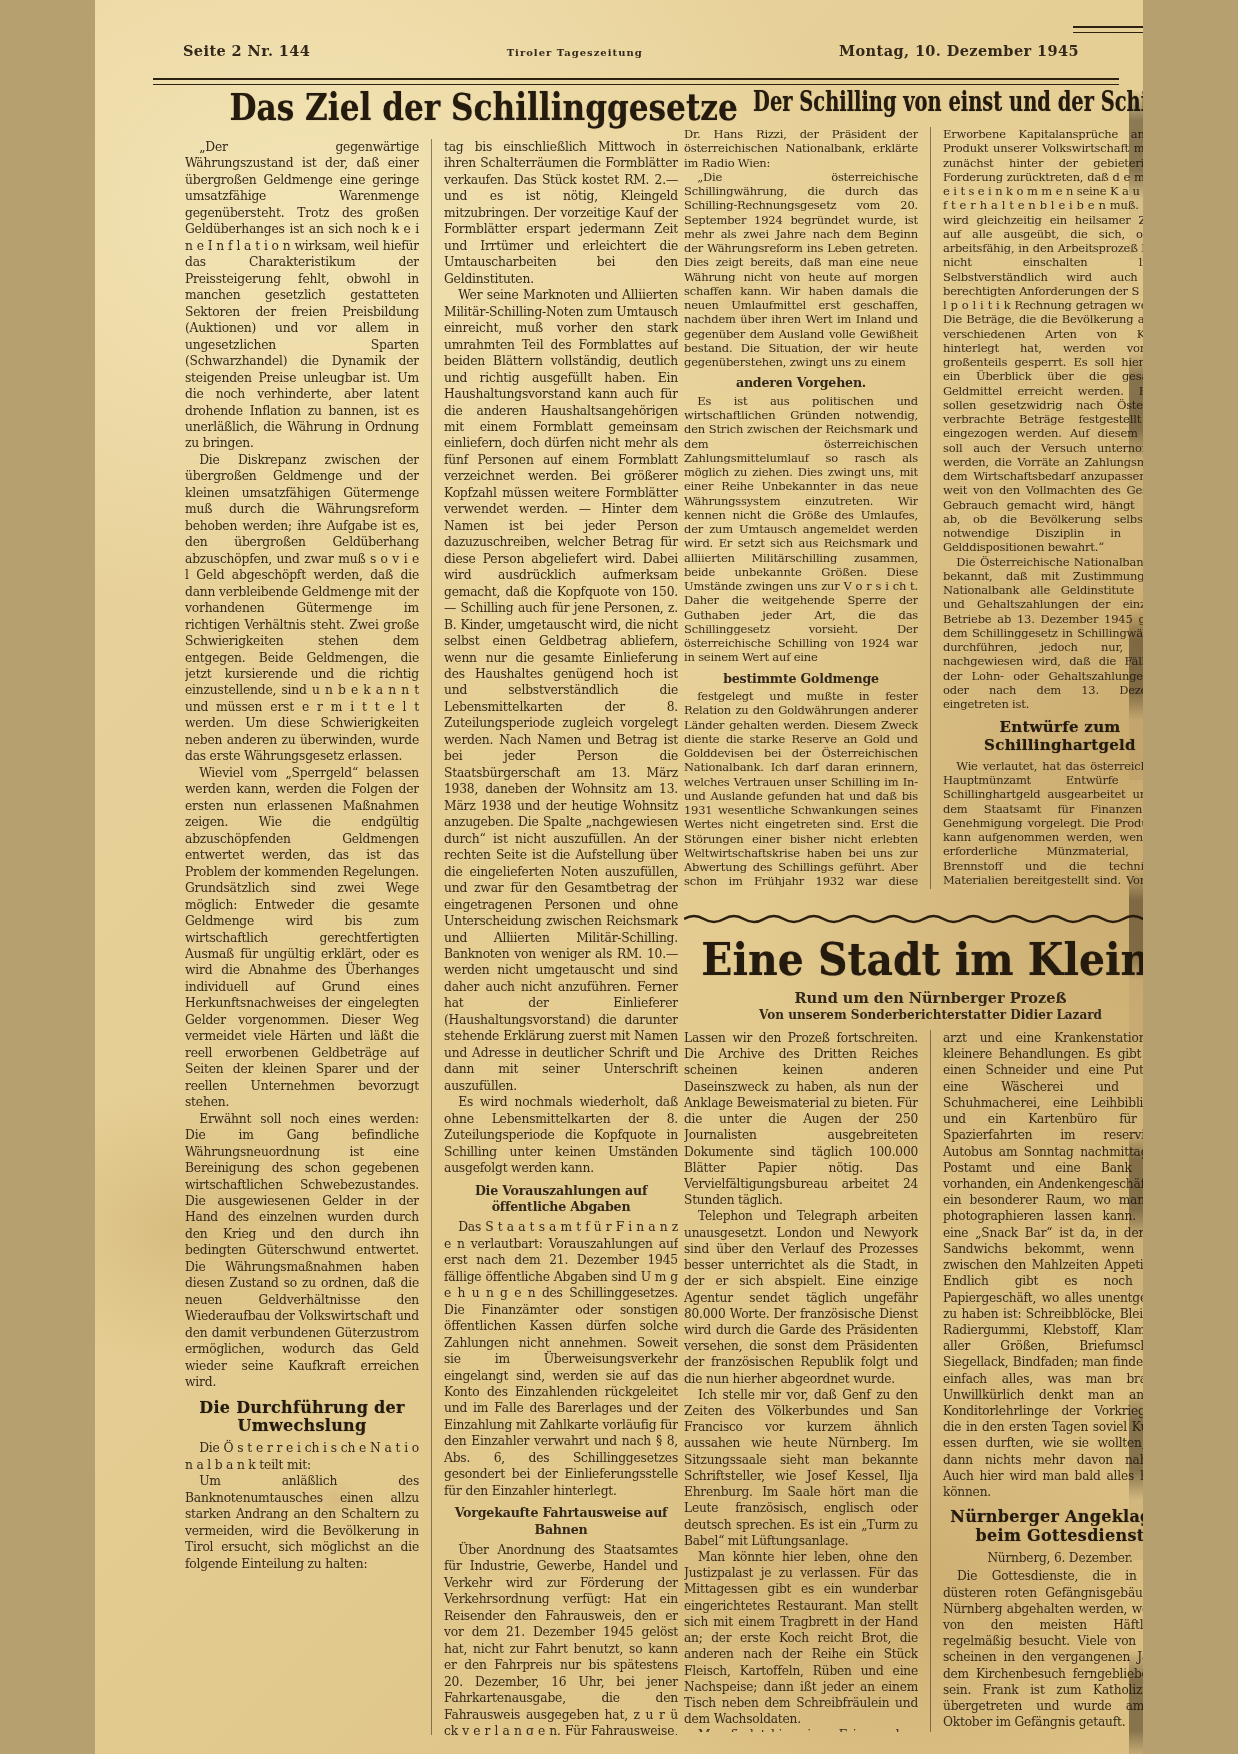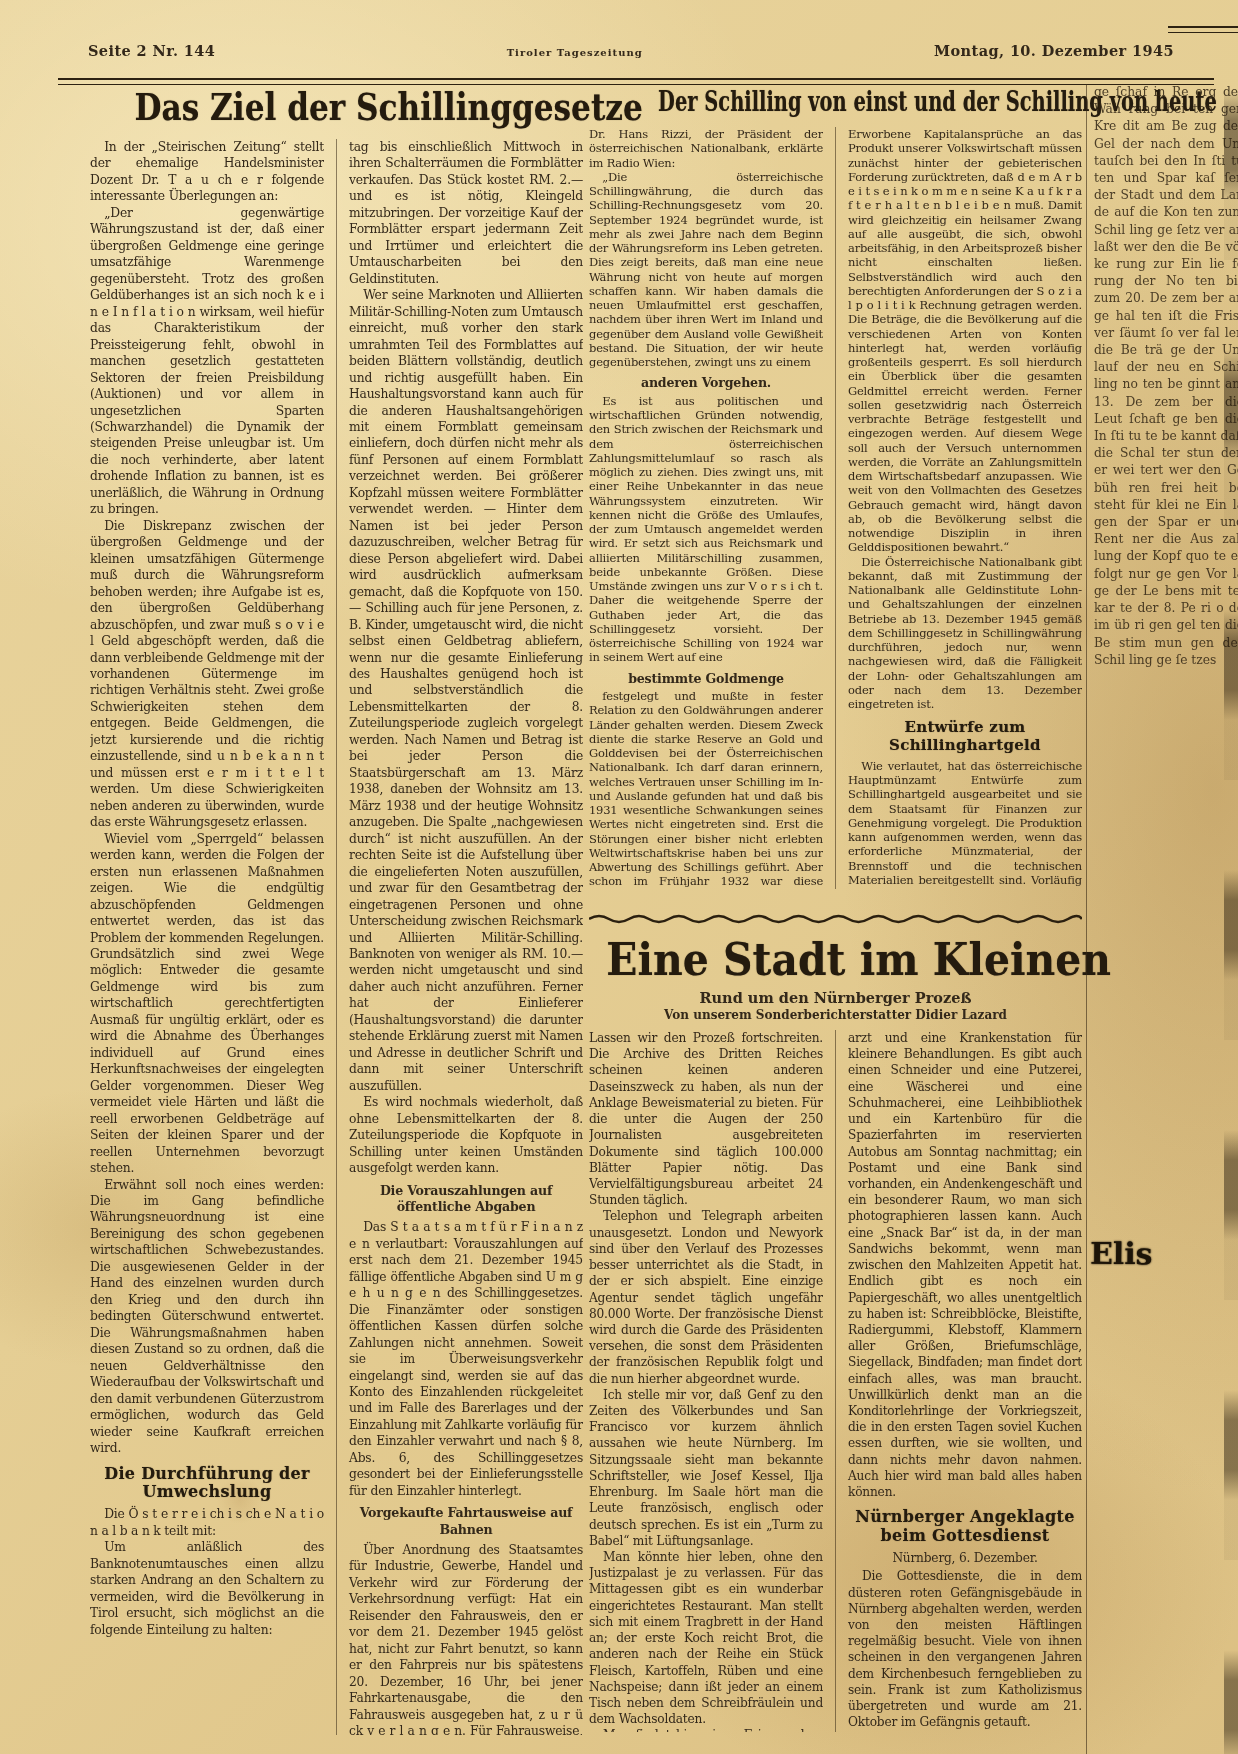--- a/index.html
+++ b/index.html
@@ -3,29 +3,30 @@
 <meta charset="utf-8">
 <style>
   html,body{margin:0;padding:0;}
   body{
     font-family:"DejaVu Serif","Liberation Serif",serif;
     color:#33281a;
     background:#b7a070;
   }
   .page{
     position:relative;
-    width:1238px;height:1754px;
+    width:1008px;height:1754px;
     margin:0 auto;overflow:hidden;
     background:
       radial-gradient(ellipse 900px 700px at 20% 12%, rgba(255,246,210,.5), transparent 60%),
       radial-gradient(ellipse 520px 980px at 98% 45%, rgba(146,100,40,.30), transparent 72%),
       radial-gradient(ellipse 430px 330px at 76% 90%, rgba(160,115,55,.28), transparent 70%),
       radial-gradient(ellipse 350px 280px at 50% 32%, rgba(255,241,200,.30), transparent 70%),
       radial-gradient(ellipse 260px 200px at 8% 70%, rgba(170,130,60,.22), transparent 70%),
       linear-gradient(135deg,#e9d49d 0%,#e5ce94 45%,#dcc083 100%);
+    padding-left: 40px;
   }
   .page::before{
     content:"";position:absolute;inset:0;pointer-events:none;
     background:
       radial-gradient(circle 40px at 640px 300px, rgba(176,122,48,.20), transparent 70%),
       radial-gradient(circle 26px at 420px 980px, rgba(176,122,48,.18), transparent 70%),
       radial-gradient(circle 60px at 1060px 620px, rgba(150,100,40,.18), transparent 70%),
       radial-gradient(circle 34px at 240px 1500px, rgba(150,100,40,.15), transparent 70%),
       radial-gradient(circle 50px at 900px 1400px, rgba(170,120,50,.14), transparent 70%);
   }
@@ -113,21 +114,20 @@
     <span>Seite 2  Nr. 144</span>
     <span class="mtitle">Tiroler Tageszeitung</span>
     <span>Montag, 10. Dezember 1945</span>
   </div>
   <div class="mast-rule"></div>
 
   <div class="art-left">
     <div class="headline">Das Ziel der Schillinggesetze</div>
     <div class="cols">
       <div class="col">
-          <p class="para">In der „Steirischen Zeitung“ stellt der ehemalige Handelsminister Dozent Dr. T a u ch e r folgende interessante Überlegungen an:</p>
           <p class="para">„Der gegenwärtige Währungszustand ist der, daß einer übergroßen Geldmenge eine geringe umsatzfähige Warenmenge gegenübersteht. Trotz des großen Geldüberhanges ist an sich noch k e i n e  I n f l a t i o n wirksam, weil hiefür das Charakteristikum der Preissteigerung fehlt, obwohl in manchen gesetzlich gestatteten Sektoren der freien Preisbildung (Auktionen) und vor allem in ungesetzlichen Sparten (Schwarzhandel) die Dynamik der steigenden Preise unleugbar ist. Um die noch verhinderte, aber latent drohende Inflation zu bannen, ist es unerläßlich, die Währung in Ordnung zu bringen.</p>
           <p class="para">Die Diskrepanz zwischen der übergroßen Geldmenge und der kleinen umsatzfähigen Gütermenge muß durch die Währungsreform behoben werden; ihre Aufgabe ist es, den übergroßen Geldüberhang abzuschöpfen, und zwar muß s o  v i e l Geld abgeschöpft werden, daß die dann verbleibende Geldmenge mit der vorhandenen Gütermenge im richtigen Verhältnis steht. Zwei große Schwierigkeiten stehen dem entgegen. Beide Geldmengen, die jetzt kursierende und die richtig einzustellende, sind u n b e k a n n t und müssen erst e r m i t t e l t werden. Um diese Schwierigkeiten neben anderen zu überwinden, wurde das erste Währungsgesetz erlassen.</p>
           <p class="para">Wieviel vom „Sperrgeld“ belassen werden kann, werden die Folgen der ersten nun erlassenen Maßnahmen zeigen. Wie die endgültig abzuschöpfenden Geldmengen entwertet werden, das ist das Problem der kommenden Regelungen. Grundsätzlich sind zwei Wege möglich: Entweder die gesamte Geldmenge wird bis zum wirtschaftlich gerechtfertigten Ausmaß für ungültig erklärt, oder es wird die Abnahme des Überhanges individuell auf Grund eines Herkunftsnachweises der eingelegten Gelder vorgenommen. Dieser Weg vermeidet viele Härten und läßt die reell erworbenen Geldbeträge auf Seiten der kleinen Sparer und der reellen Unternehmen bevorzugt stehen.</p>
           <p class="para">Erwähnt soll noch eines werden: Die im Gang befindliche Währungsneuordnung ist eine Bereinigung des schon gegebenen wirtschaftlichen Schwebezustandes. Die ausgewiesenen Gelder in der Hand des einzelnen wurden durch den Krieg und den durch ihn bedingten Güterschwund entwertet. Die Währungsmaßnahmen haben diesen Zustand so zu ordnen, daß die neuen Geldverhältnisse den Wiederaufbau der Volkswirtschaft und den damit verbundenen Güterzustrom ermöglichen, wodurch das Geld wieder seine Kaufkraft erreichen wird.</p>
           <div class="subhead-frak">Die Durchführung der Umwechslung</div>
           <p class="para">Die  Ö s t e r r e i ch i s ch e  N a t i o n a l b a n k teilt mit:</p>
           <p class="para">Um anläßlich des Banknotenumtausches einen allzu starken Andrang an den Schaltern zu vermeiden, wird die Bevölkerung in Tirol ersucht, sich möglichst an die folgende Einteilung zu halten:</p>
         </div>
       <div class="col">
           <p class="para noind">tag bis einschließlich Mittwoch in ihren Schalterräumen die Formblätter verkaufen. Das Stück kostet RM. 2.— und es ist nötig, Kleingeld mitzubringen. Der vorzeitige Kauf der Formblätter erspart jedermann Zeit und Irrtümer und erleichtert die Umtauscharbeiten bei den Geldinstituten.</p>

